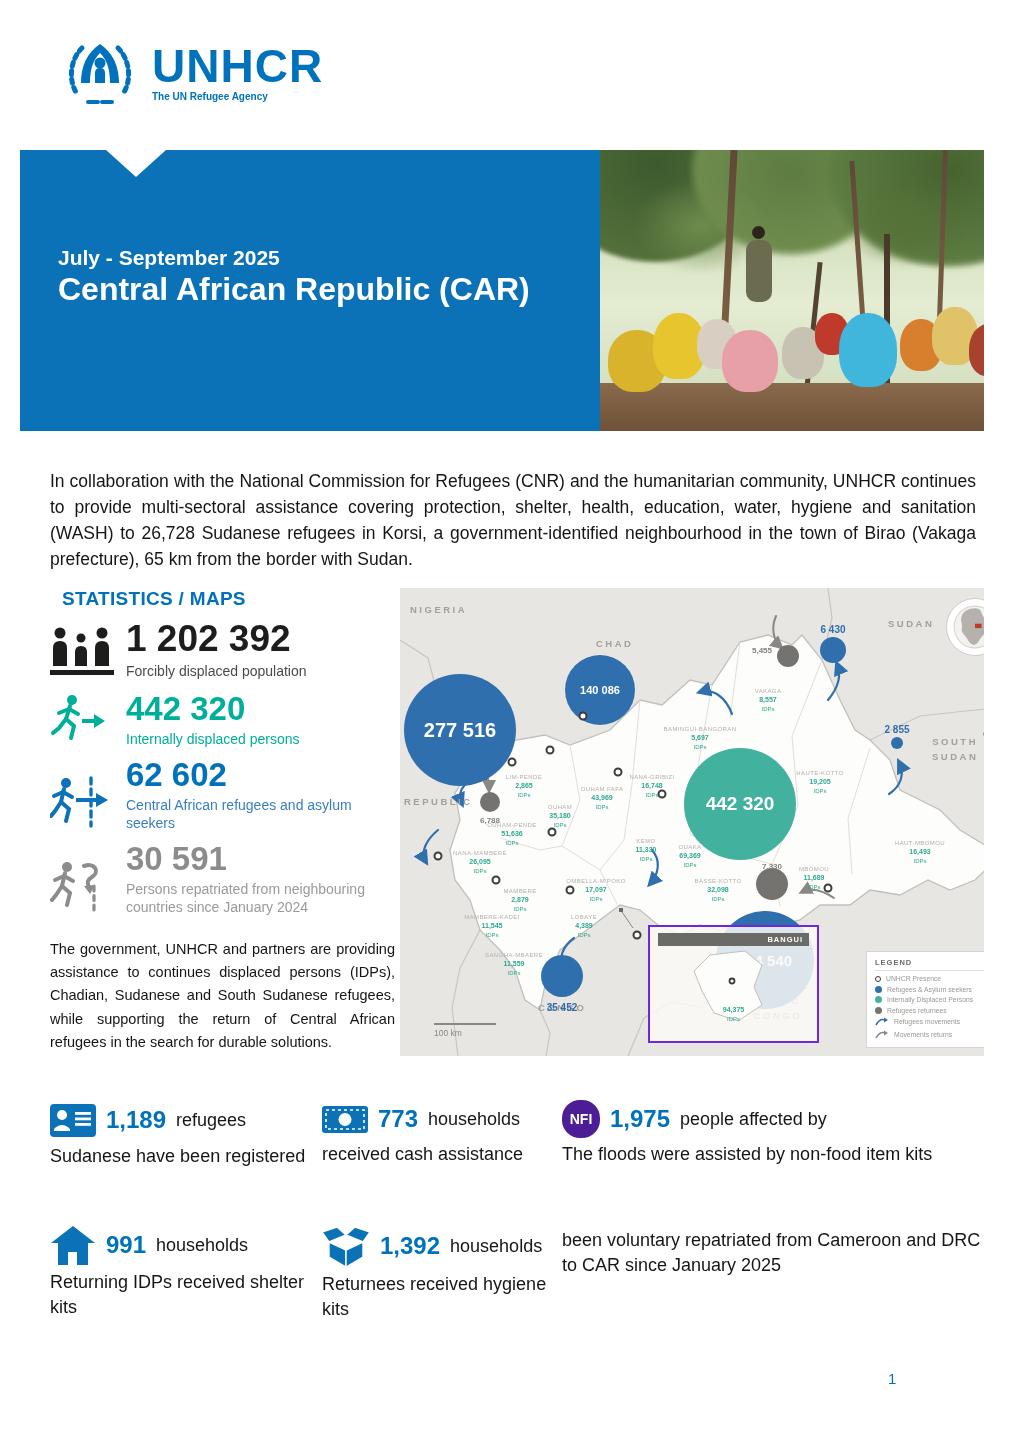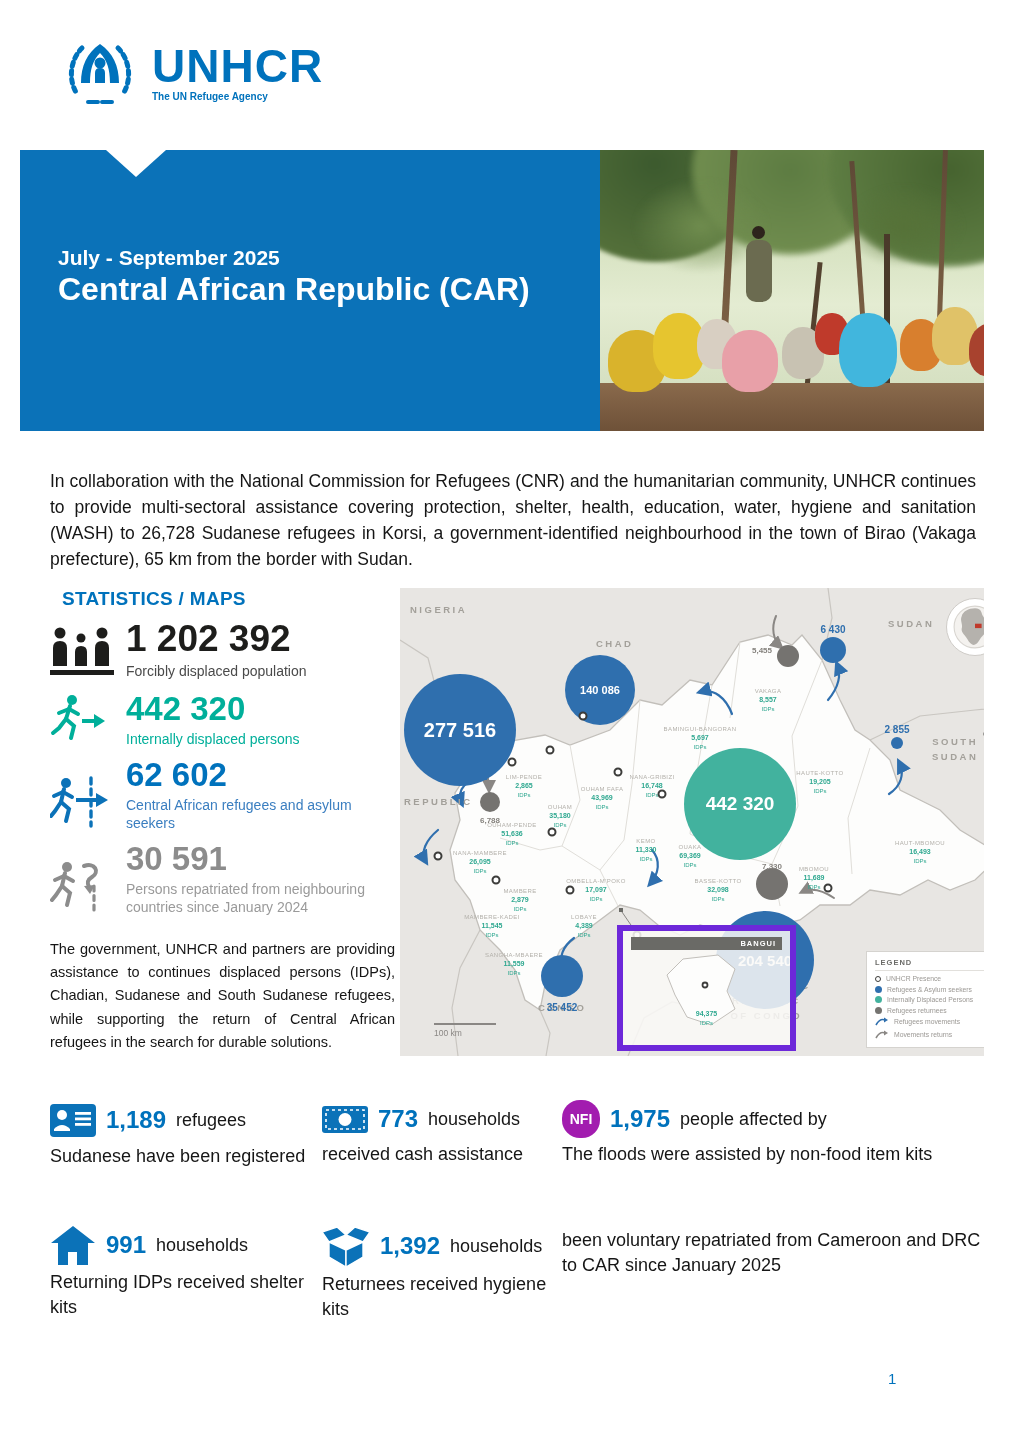--- a/index.html
+++ b/index.html
@@ -65,39 +65,39 @@
   .legend{position:absolute;right:6px;bottom:8px;width:122px;background:#fff;
           border:1px solid #d5d3cf;padding:6px 8px 5px;}
   .legend-title{font-size:7.5px;font-weight:bold;color:#6b6b68;letter-spacing:1px;
                 border-bottom:1px solid #e2e0dc;padding-bottom:3px;margin-bottom:4px;}
   .legend-item{display:flex;align-items:center;gap:5px;margin:3.5px 0;font-size:6.8px;color:#9b9894;}
   .lm{flex:0 0 auto;width:7px;height:7px;border-radius:50%;}
   .lm-presence{width:4px;height:4px;border:1.6px solid #3c3c3a;background:#fff;}
   .lm-blue{background:#2f6fae;} .lm-teal{background:#42b29e;} .lm-gray{background:#757370;}
   .globe{position:absolute;right:8px;top:10px;width:56px;height:56px;border-radius:50%;
          background:#fff;border:1px solid #cfccc8;display:flex;align-items:center;justify-content:center;}
-  .bangui-inset{position:absolute;left:217px;top:337px;width:167px;height:114px;
-                border:6px solid #6d28d9;background:rgba(250,249,247,0.85);}
+  .bangui-inset{position:absolute;left:248px;top:337px;width:167px;height:114px;
+                border:2px solid #6d28d9;background:rgba(250,249,247,0.85);}
   .bangui-bar{position:absolute;left:8px;top:6px;right:8px;height:13px;background:#6a6a66;
               color:#fff;font-size:7.5px;font-weight:bold;letter-spacing:1px;
               display:flex;align-items:center;justify-content:flex-end;padding-right:6px;}
   .bangui-label{position:absolute;left:0;right:0;top:78px;text-align:center;line-height:1.4;}
   .bangui-label .pv{font-size:7px;font-weight:bold;color:#2fa890;display:block;}
   .bangui-label .pu{font-size:6px;color:#2fa890;display:block;}
   .scalebar{position:absolute;left:34px;bottom:18px;color:#8a8784;font-size:8.5px;}
   .scalebar .bar{width:62px;height:2px;background:#8a8784;margin-bottom:3px;}
 
   
   .cards{position:absolute;left:50px;top:1100px;width:935px;display:grid;
          grid-template-columns:272px 240px 1fr;grid-row-gap:56px;grid-column-gap:0;}
   .card .line1{display:flex;align-items:center;gap:10px;}
   .card .value{font-size:24px;font-weight:800;color:#0072bc;white-space:nowrap;}
   .card .unit{font-size:18px;color:#161616;}
   .card .desc{font-size:18px;color:#161616;margin-top:4px;line-height:1.35;}
-  .nfi-badge{width:38px;height:38px;border-radius:18px;background:#a21caf;color:#fff;
+  .nfi-badge{width:38px;height:38px;border-radius:18px;background:#4c1d95;color:#fff;
              display:flex;align-items:center;justify-content:center;font-size:14px;font-weight:800;}
 
   .page-num{position:absolute;left:888px;top:1370px;color:#0072bc;font-size:15px;}
 </style>
 </head>
 <body>
 
 <div class="page">
 
   <div class="logo">

